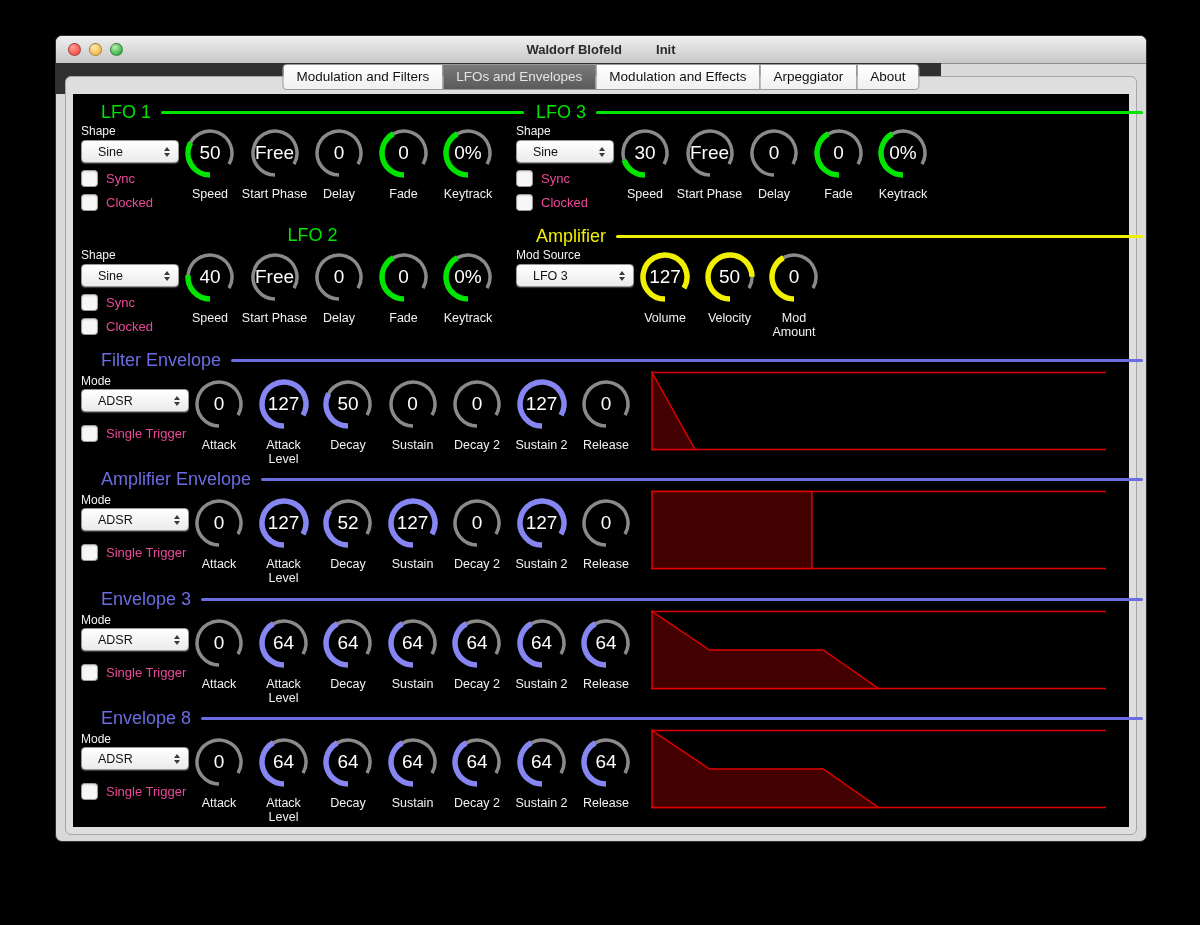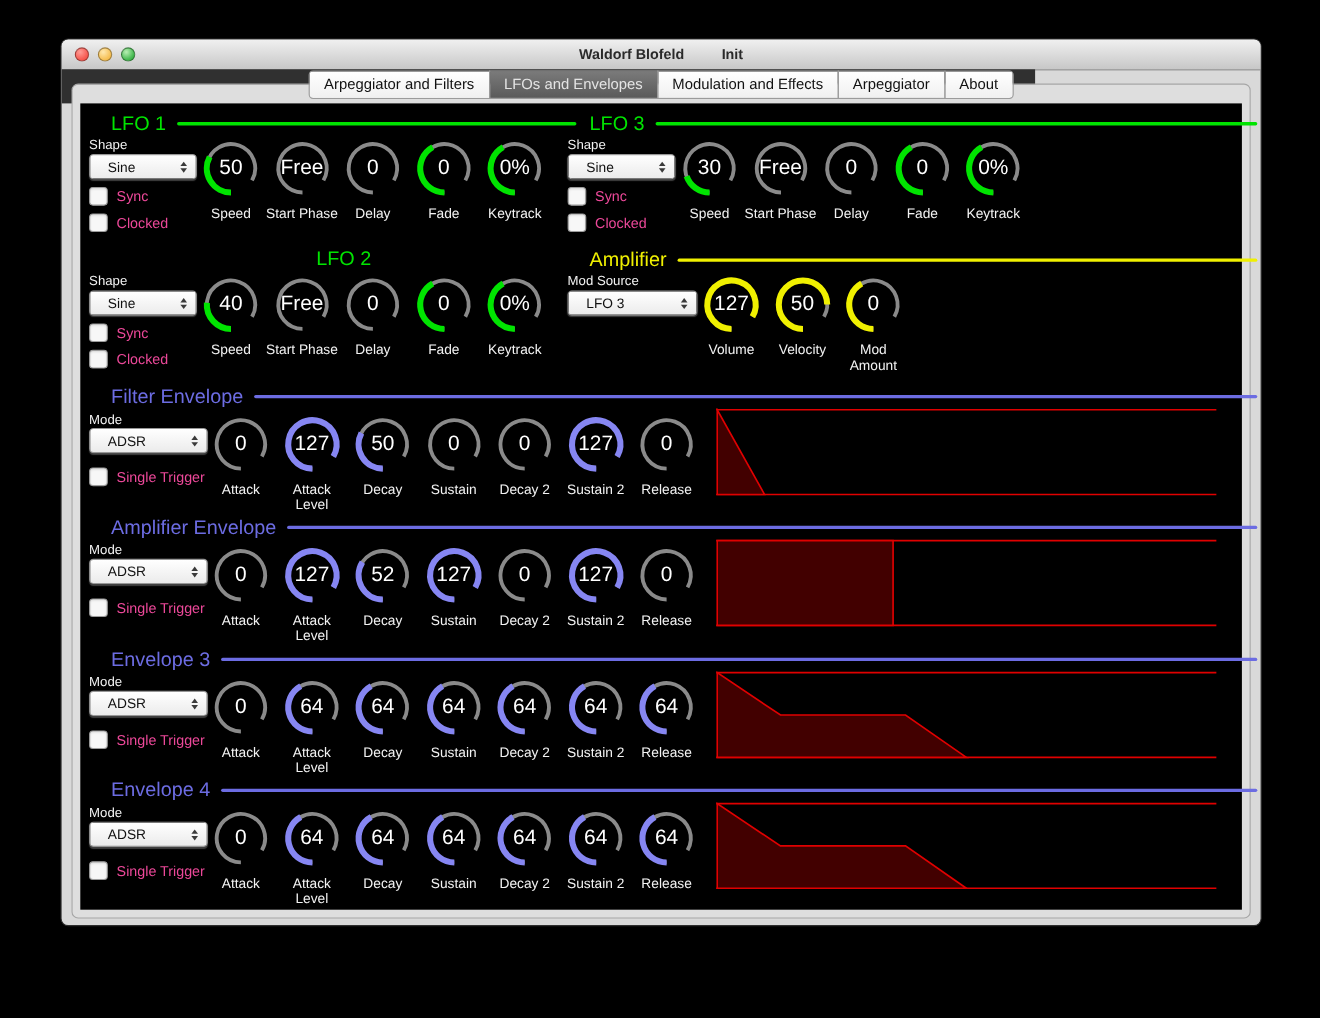--- a/index.html
+++ b/index.html
@@ -490,21 +490,21 @@
             </div>
           </div>
           <div class="graph" style="left: 578px; top: 22px;"><svg width="455" height="80">
               <line x1="0" y1="1.5" x2="455" y2="1.5" stroke="#e00000" stroke-width="1.5"></line>
               <line x1="0" y1="78.5" x2="455" y2="78.5" stroke="#e00000" stroke-width="1.5"></line>
               <polygon points="1.0,78.5 1.0,1.5 58.5,40.0 172.2,40.0 227.5,78.5" fill="#420000" stroke="#e00000" stroke-width="1.5"></polygon>
             </svg></div>
         </div>
         <div class="section" style="top: 613px;">
           <div class="sec-header" style="left: 8px; width: 1042px;">
-            <span class="sec-title" style="color: rgb(108, 108, 226);">Envelope 4</span>
+            <span class="sec-title" style="color: rgb(108, 108, 226);">Envelope 8</span>
             <div class="sec-line" style="background: rgb(108, 108, 226);"></div>
           </div>
           <div class="ctrl-label" style="left: 8px; top: 25px;">Mode</div>
           <div class="dropdown" style="left: 8px; top: 40px; width: 106px;">
             <span class="dd-value">ADSR</span>
             <span class="dd-arrows">
               <i class="up"></i>
               <i class="dn"></i>
             </span>
           </div>
@@ -564,20 +564,20 @@
             </div>
           </div>
           <div class="graph" style="left: 578px; top: 22px;"><svg width="455" height="80">
               <line x1="0" y1="1.5" x2="455" y2="1.5" stroke="#e00000" stroke-width="1.5"></line>
               <line x1="0" y1="78.5" x2="455" y2="78.5" stroke="#e00000" stroke-width="1.5"></line>
               <polygon points="1.0,78.5 1.0,1.5 58.5,40.0 172.2,40.0 227.5,78.5" fill="#420000" stroke="#e00000" stroke-width="1.5"></polygon>
             </svg></div>
         </div>
       </div>
     <div class="tabs" id="tabs">
-        <div class="tab">Arpeggiator and Filters</div>
+        <div class="tab">Modulation and Filters</div>
         <div class="tab selected">LFOs and Envelopes</div>
         <div class="tab">Modulation and Effects</div>
         <div class="tab">Arpeggiator</div>
         <div class="tab">About</div>
       </div>
   </div>
 </div>
 
 </body></html>

